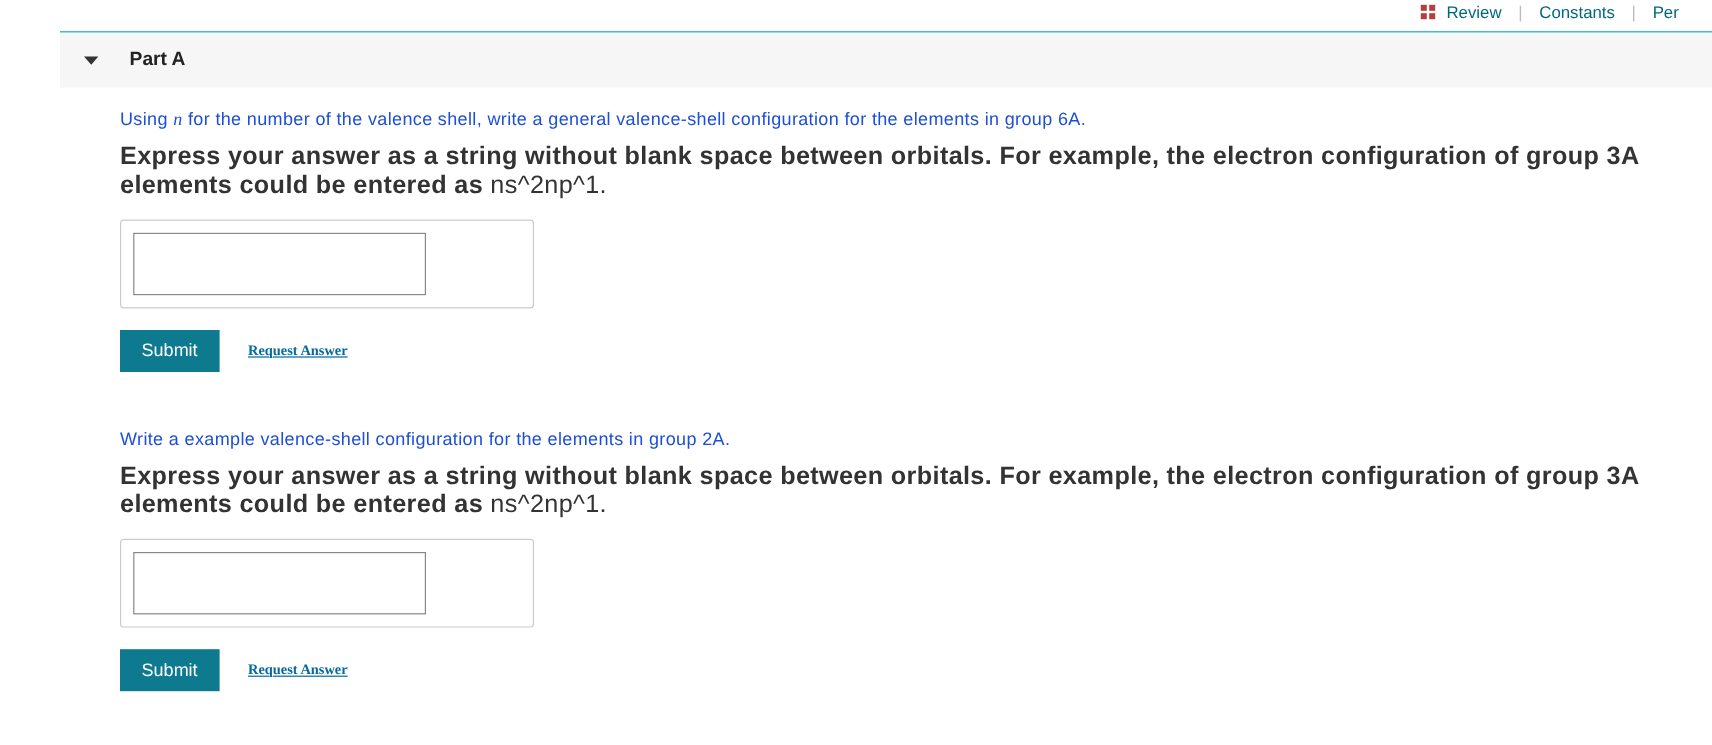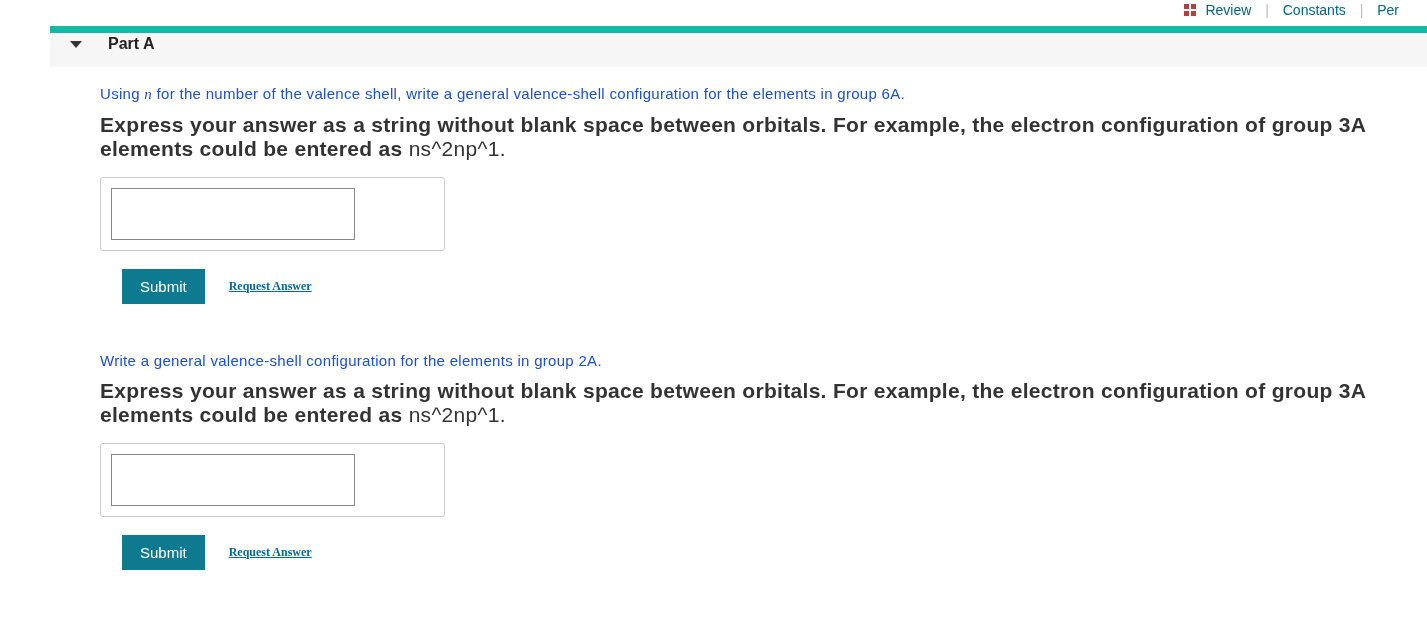--- a/index.html
+++ b/index.html
@@ -45,22 +45,22 @@
     }
     .top-links .grid-icon span:nth-child(1){top:0;left:0;}
     .top-links .grid-icon span:nth-child(2){top:0;right:0;}
     .top-links .grid-icon span:nth-child(3){bottom:0;left:0;}
     .top-links .grid-icon span:nth-child(4){bottom:0;right:0;}
     .container {
       margin-left: 50px;
     }
     .part-header {
       background: #f6f6f6;
-      border-top: 7px solid #14b8a6;
-      padding: 2px 20px 14px 0;
+      border-top: 1px solid #14b8a6;
+      padding: 14px 20px 14px 0;
       display: flex;
       align-items: center;
     }
     .collapse-arrow {
       margin-left: 20px;
       margin-right: 26px;
       width: 0;
       height: 0;
       border-left: 6px solid transparent;
       border-right: 6px solid transparent;
@@ -109,21 +109,20 @@
       height: 52px;
       border: 1px solid #888;
       font-size: 15px;
       padding: 4px 8px;
       outline: none;
     }
     .button-row {
       display: flex;
       align-items: center;
       gap: 24px;
-      margin-left: 22px;
     }
     .submit-btn {
       background: #0e7a8f;
       color: #fff;
       border: none;
       padding: 9px 18px;
       font-size: 15px;
       cursor: pointer;
     }
     .request-link {
@@ -163,21 +162,21 @@
     <div class="answer-box">
       <input type="text" class="answer-input" value="" style="">
     </div>
     <div class="button-row">
       <button class="submit-btn">Submit</button>
       <a class="request-link">Request Answer</a>
     </div>
   </div>
 
   <div class="part-body">
-    <p class="question-text">Write a general valence-shell configuration for the elements in group 2A.</p>
+    <p class="question-text">Write a example valence-shell configuration for the elements in group 2A.</p>
     <p class="hint-text">
       <span>Express your answer as a string without blank space between orbitals. For example, the electron configuration of group 3A elements could be entered as </span><span class="example">ns^2np^1.</span>
     </p>
     <div class="answer-box">
       <input type="text" class="answer-input" value="" style="">
     </div>
     <div class="button-row">
       <button class="submit-btn">Submit</button>
       <a class="request-link">Request Answer</a>
     </div>

